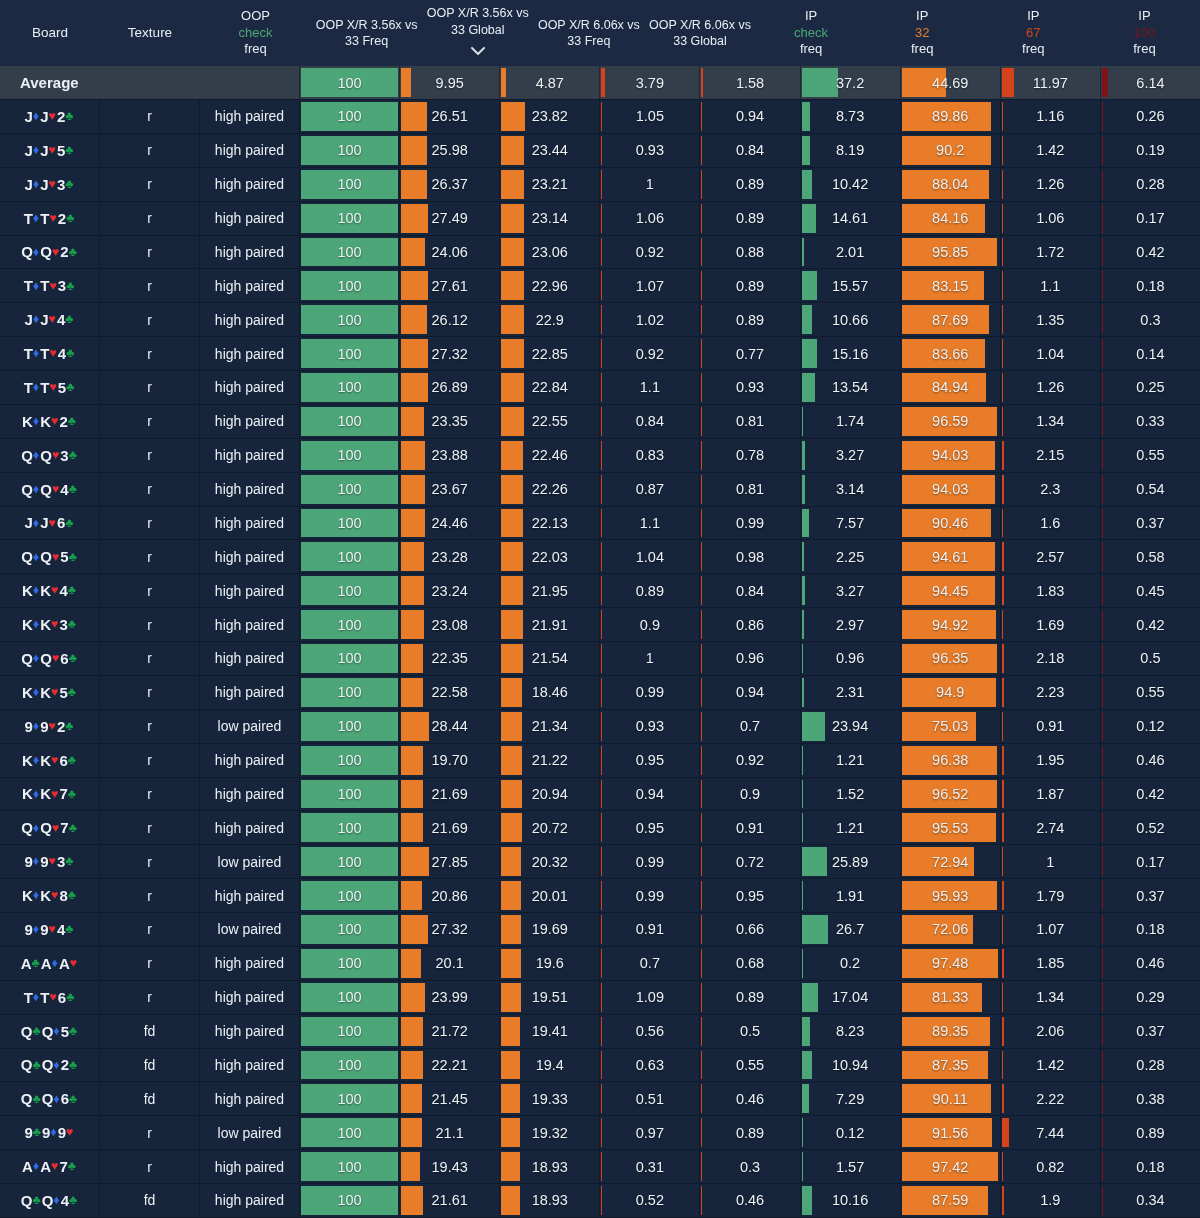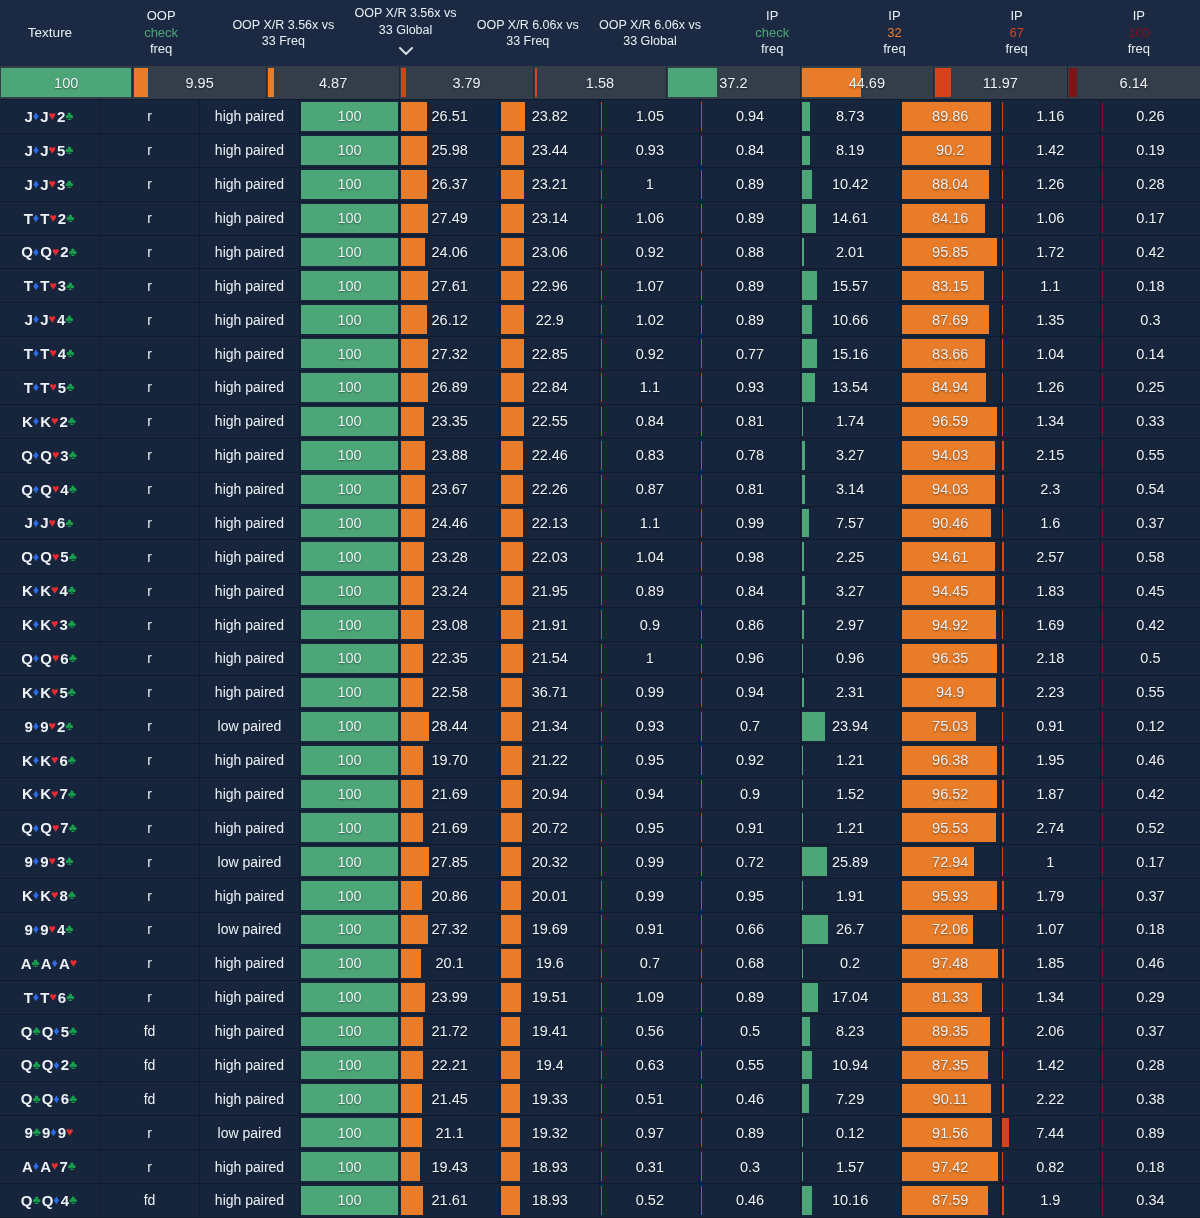--- a/index.html
+++ b/index.html
@@ -45,20 +45,23 @@
   .rank{font-weight:bold;font-size:15px;}
   .suit{font-size:12.5px;padding:0 1px 0 0;line-height:1;}
   .plain{font-size:14px;}
 </style>
 </head>
 <body>
 
 <div class="app">
   <div class="thead" id="thead">
       <div class="th fixed single">
+        <span class="ln">Board</span>
+      </div>
+      <div class="th fixed single">
         <span class="ln">Texture</span>
       </div>
       <div class="th triple">
         <span class="ln">OOP</span>
         <span class="ln" style="color: rgb(77, 166, 120);">check</span>
         <span class="ln">freq</span>
       </div>
       <div class="th">
         <span class="ln">OOP X/R 3.56x vs</span>
         <span class="ln">33 Freq</span>
@@ -93,20 +96,21 @@
         <span class="ln" style="color: rgb(214, 66, 26);">67</span>
         <span class="ln">freq</span>
       </div>
       <div class="th triple">
         <span class="ln">IP</span>
         <span class="ln" style="color: rgb(125, 20, 24);">100</span>
         <span class="ln">freq</span>
       </div>
     </div>
   <div class="row avg" id="avgrow">
+    <div class="lbl">Average</div>
   <div class="cell num">
         <div class="bar" style="background: rgb(77, 166, 120); right: 1px;"></div>
         <span class="val">100</span>
       </div>
       <div class="cell num">
         <div class="bar" style="background: rgb(232, 124, 40); width: 9.95%;"></div>
         <span class="val">9.95</span>
       </div>
       <div class="cell num">
         <div class="bar" style="background: rgb(232, 124, 40); width: 4.87%;"></div>
@@ -1076,21 +1080,21 @@
         <div class="cell num">
           <div class="bar" style="background: rgb(77, 166, 120); right: 1px;"></div>
           <span class="val">100</span>
         </div>
         <div class="cell num">
           <div class="bar" style="background: rgb(232, 124, 40); width: 22.58%;"></div>
           <span class="val">22.58</span>
         </div>
         <div class="cell num">
           <div class="bar" style="background: rgb(232, 124, 40); width: 21.43%;"></div>
-          <span class="val">36.71</span>
+          <span class="val">18.46</span>
         </div>
         <div class="cell num">
           <div class="bar" style="background: rgb(214, 66, 26); width: 0.99%;"></div>
           <span class="val">0.99</span>
         </div>
         <div class="cell num">
           <div class="bar" style="background: rgb(214, 66, 26); width: 0.94%;"></div>
           <span class="val">0.94</span>
         </div>
         <div class="cell num">

